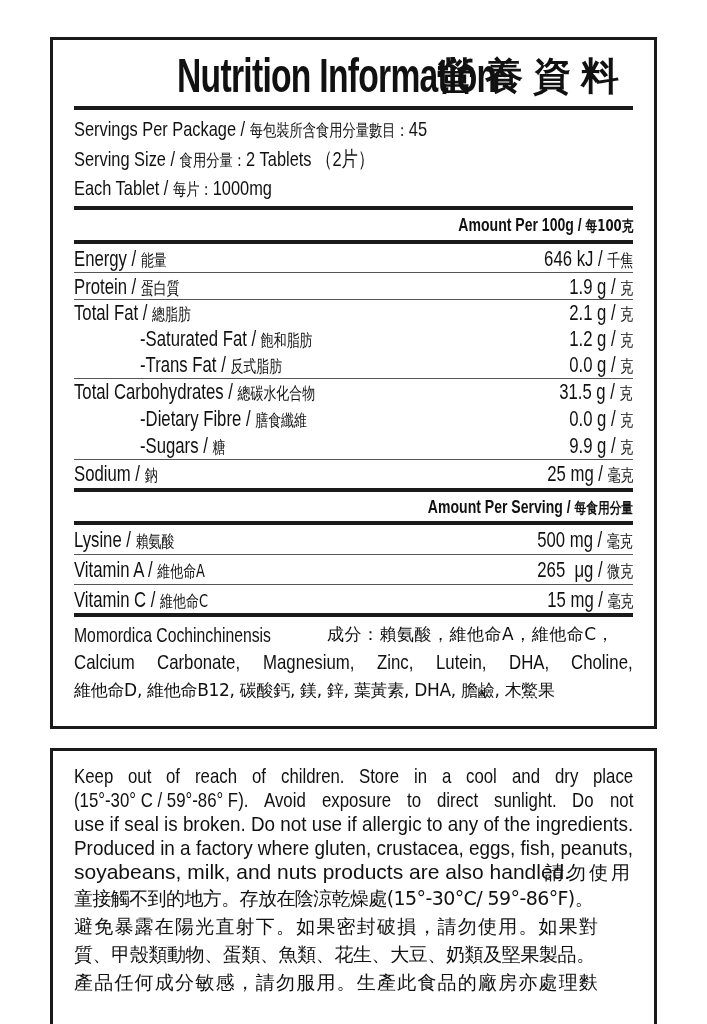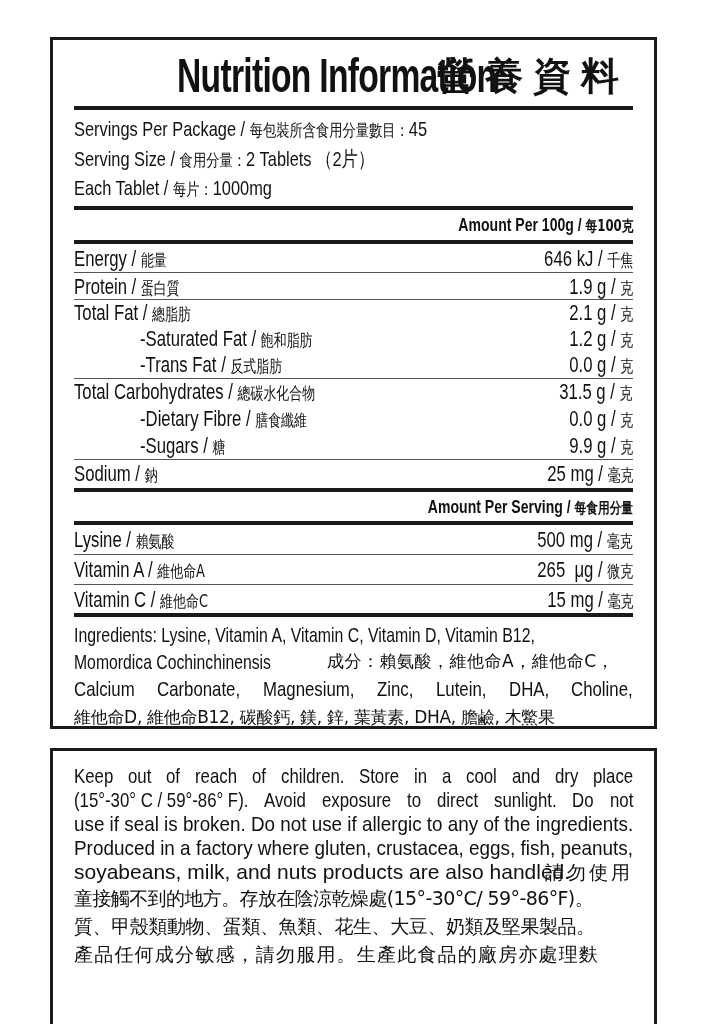--- a/index.html
+++ b/index.html
@@ -288,23 +288,20 @@
     </div>
     <div class="rule thin" style="top:544px"></div>
 
     <div class="nrow" style="top:546px">
       <span class="label"><span>Vitamin C / </span><span class="zh-s">維他命C</span></span>
       <span class="value"><span>15 mg / </span><span class="zh-s">毫克</span></span>
     </div>
     <div class="rule thick" style="top:573px"></div>
 
     <div class="ingredients">
-      <div class="ing-line">
-        <span class="cond" style="transform:scaleX(0.755)">Ingredients: Lysine, Vitamin A, Vitamin C, Vitamin D, Vitamin B12,</span>
-      </div>
       <div class="ing-line">
         <span class="cond" style="transform:scaleX(0.75)">Momordica Cochinchinensis</span>
         <span class="ing-zh" style="position:absolute; left:253px; top:0; letter-spacing:0.5px">成分：賴氨酸，維他命A，維他命C，</span>
       </div>
       <div class="ing-line justify">
         <span class="cond ing-w" style="transform: scaleX(0.8); width: 60.8px;">Calcium</span>
         <span class="cond ing-w" style="transform: scaleX(0.8); width: 83.2px;">Carbonate,</span>
         <span class="cond ing-w" style="transform: scaleX(0.8); width: 91.2px;">Magnesium,</span>
         <span class="cond ing-w" style="transform: scaleX(0.8); width: 36.8px;">Zinc,</span>
         <span class="cond ing-w" style="transform: scaleX(0.8); width: 50.4px;">Lutein,</span>
@@ -352,19 +349,22 @@
         <span class="w" style="transform: scaleX(0.9);">Produced in a factory where gluten, crustacea, eggs, fish, peanuts,</span>
       </div>
     <div class="w-line" style="position:relative">
       <span class="w" style="transform: scaleX(1);">soyabeans, milk, and nuts products are also handled.</span>
       <span style="font-family:'DejaVu Sans',sans-serif; font-size:19px; letter-spacing:3px; position:absolute; right:0; top:0">請勿使用</span>
     </div>
     <div class="w-line zh-line">
         <span style="letter-spacing:-0.6px">童接觸不到的地方。存放在陰涼乾燥處(15°-30°C/ 59°-86°F)。</span>
       </div>
     <div class="w-line zh-line">
+        <span style="letter-spacing:1.2px">避免暴露在陽光直射下。如果密封破損，請勿使用。如果對</span>
+      </div>
+    <div class="w-line zh-line">
         <span style="letter-spacing:-0.4px">質、甲殼類動物、蛋類、魚類、花生、大豆、奶類及堅果製品。</span>
       </div>
     <div class="w-line zh-line">
         <span style="letter-spacing:1.2px">產品任何成分敏感，請勿服用。生產此食品的廠房亦處理麩</span>
       </div>
   </div>
 </div>
 
 </body></html>

